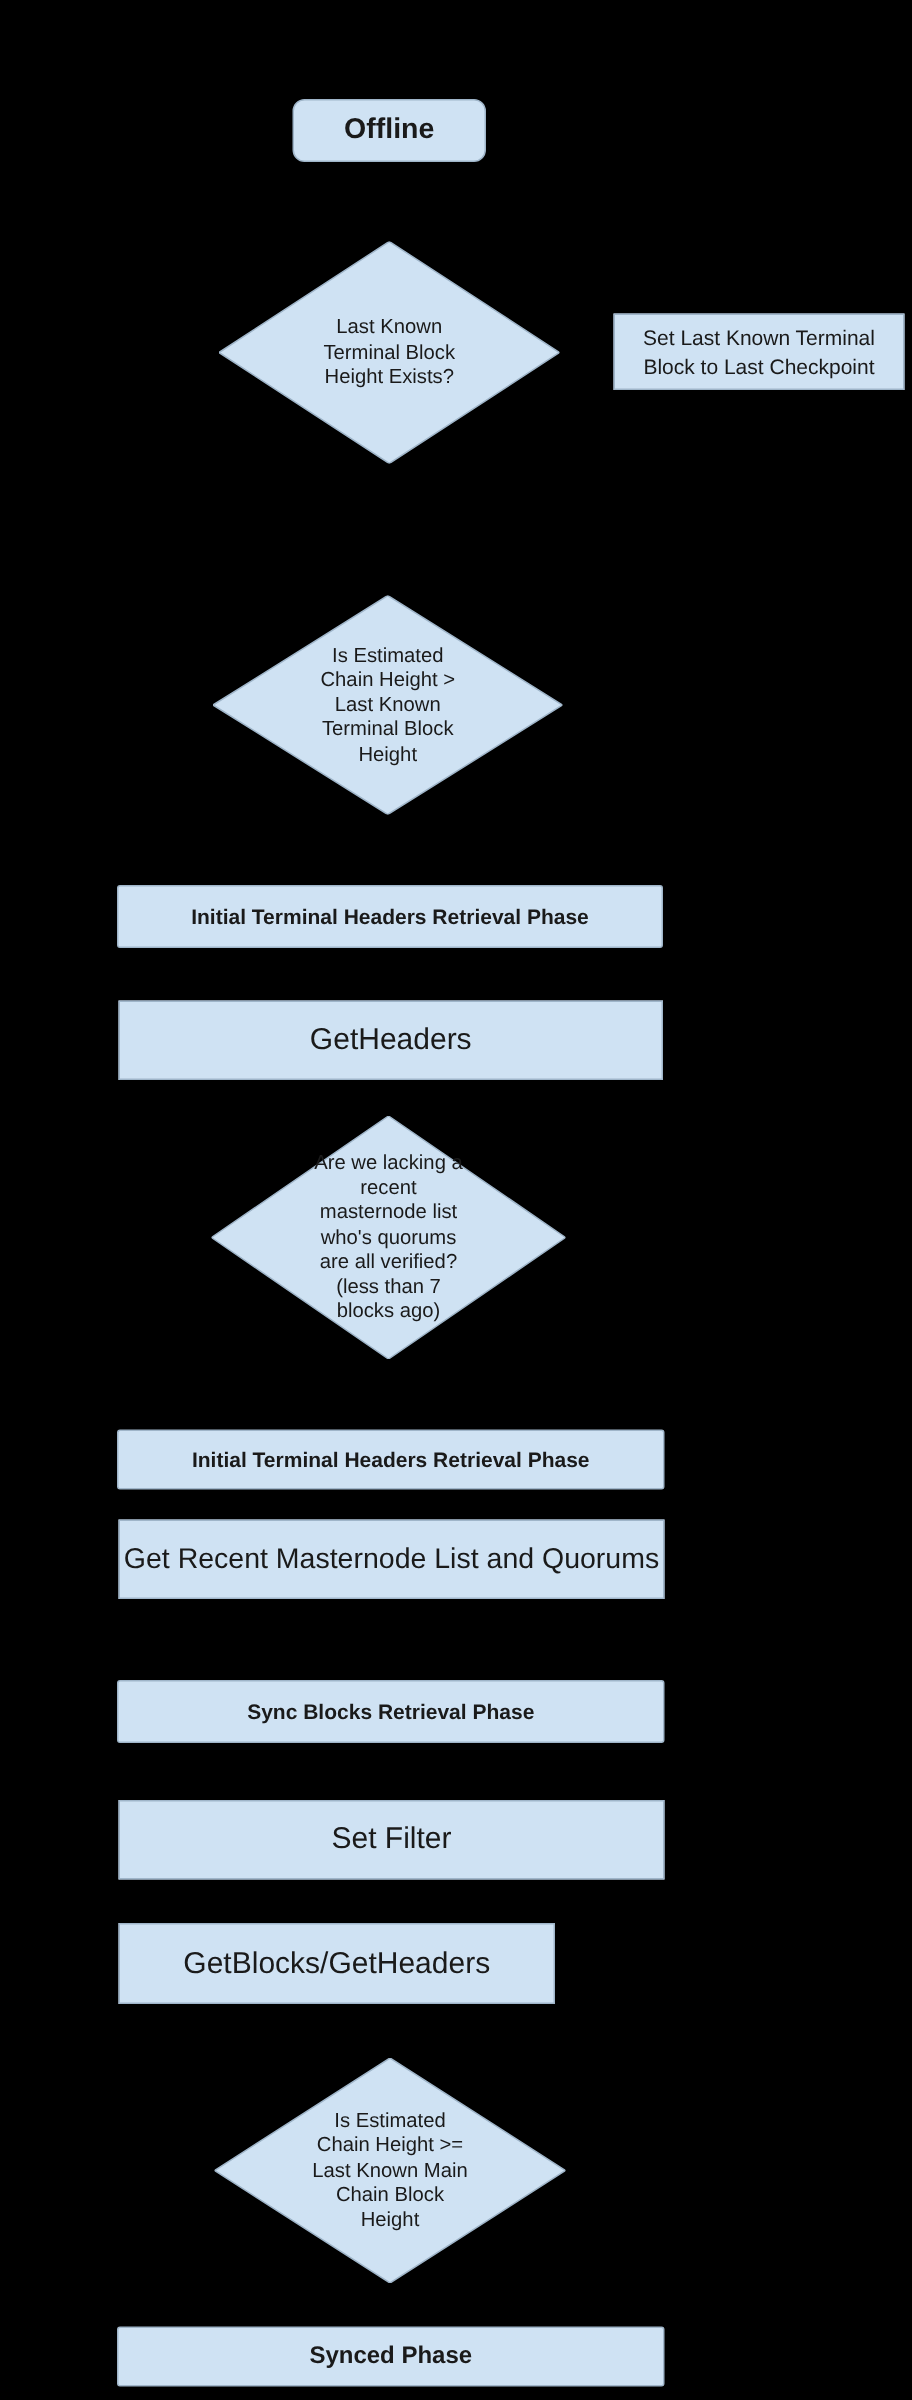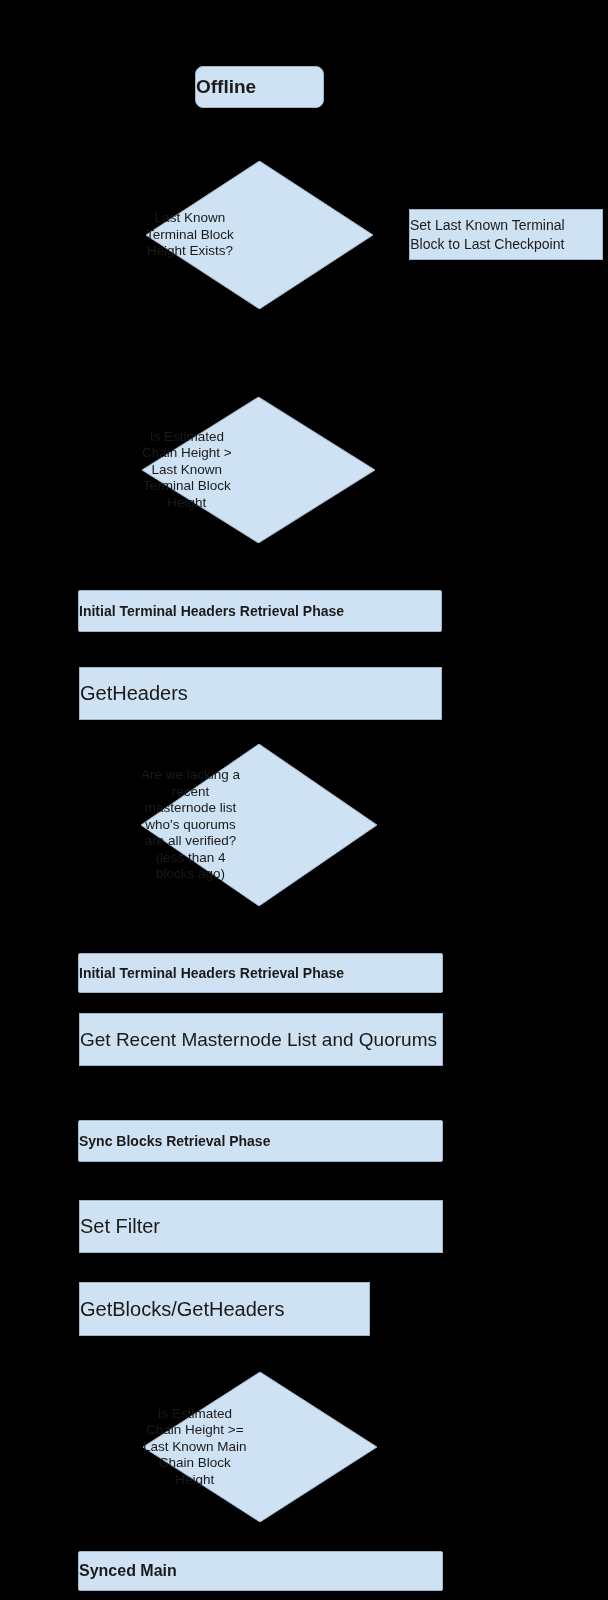--- a/index.html
+++ b/index.html
@@ -13,21 +13,21 @@
     width:608px;height:1600px;
     background:var(--bg);
     font-family:"Liberation Sans", sans-serif;
     position:relative;
     overflow:hidden;
   }
   .canvas{position:absolute;inset:0;}
   .node{
     position:absolute;
     box-sizing:border-box;
-    display:flex;align-items:center;justify-content:flex-start;
+    display:flex;align-items:center;justify-content:center;
     text-align:center;
     color:var(--text-color);
   }
   .rect,.rounded{
     background:var(--node-fill);
     border:1px solid var(--node-border);
   }
   .rounded{border-radius:2px;}
   .rounded.start{border-radius:8px;}
   .diamond{background:transparent;border:none;}
@@ -86,21 +86,21 @@
 
   <div class="node diamond" style="left:141px;top:744px;width:236px;height:162px;">
     <svg viewBox="0 0 100 100" preserveAspectRatio="none">
       <polygon points="50,0 100,50 50,100 0,50" vector-effect="non-scaling-stroke"></polygon>
     </svg>
     <span class="lbl t-diamond">Are we lacking a
 recent
 masternode list
 who's quorums
 are all verified?
-(less than 4
+(less than 7
 blocks ago)</span>
   </div>
 
   <div class="node rounded" style="left:78px;top:953px;width:365px;height:40px;">
     <span class="lbl t-phase">Initial Terminal Headers Retrieval Phase</span>
   </div>
 
   <div class="node rect" style="left:79px;top:1013px;width:364px;height:53px;">
     <span class="lbl t-action-md">Get Recent Masternode List and Quorums</span>
   </div>
@@ -122,16 +122,16 @@
       <polygon points="50,0 100,50 50,100 0,50" vector-effect="non-scaling-stroke"></polygon>
     </svg>
     <span class="lbl t-diamond">Is Estimated
 Chain Height &gt;=
 Last Known Main
 Chain Block
 Height</span>
   </div>
 
   <div class="node rounded" style="left:78px;top:1551px;width:365px;height:40px;">
-    <span class="lbl t-sync">Synced Main</span>
+    <span class="lbl t-sync">Synced Phase</span>
   </div>
 
 </div>
 
 </body></html>

